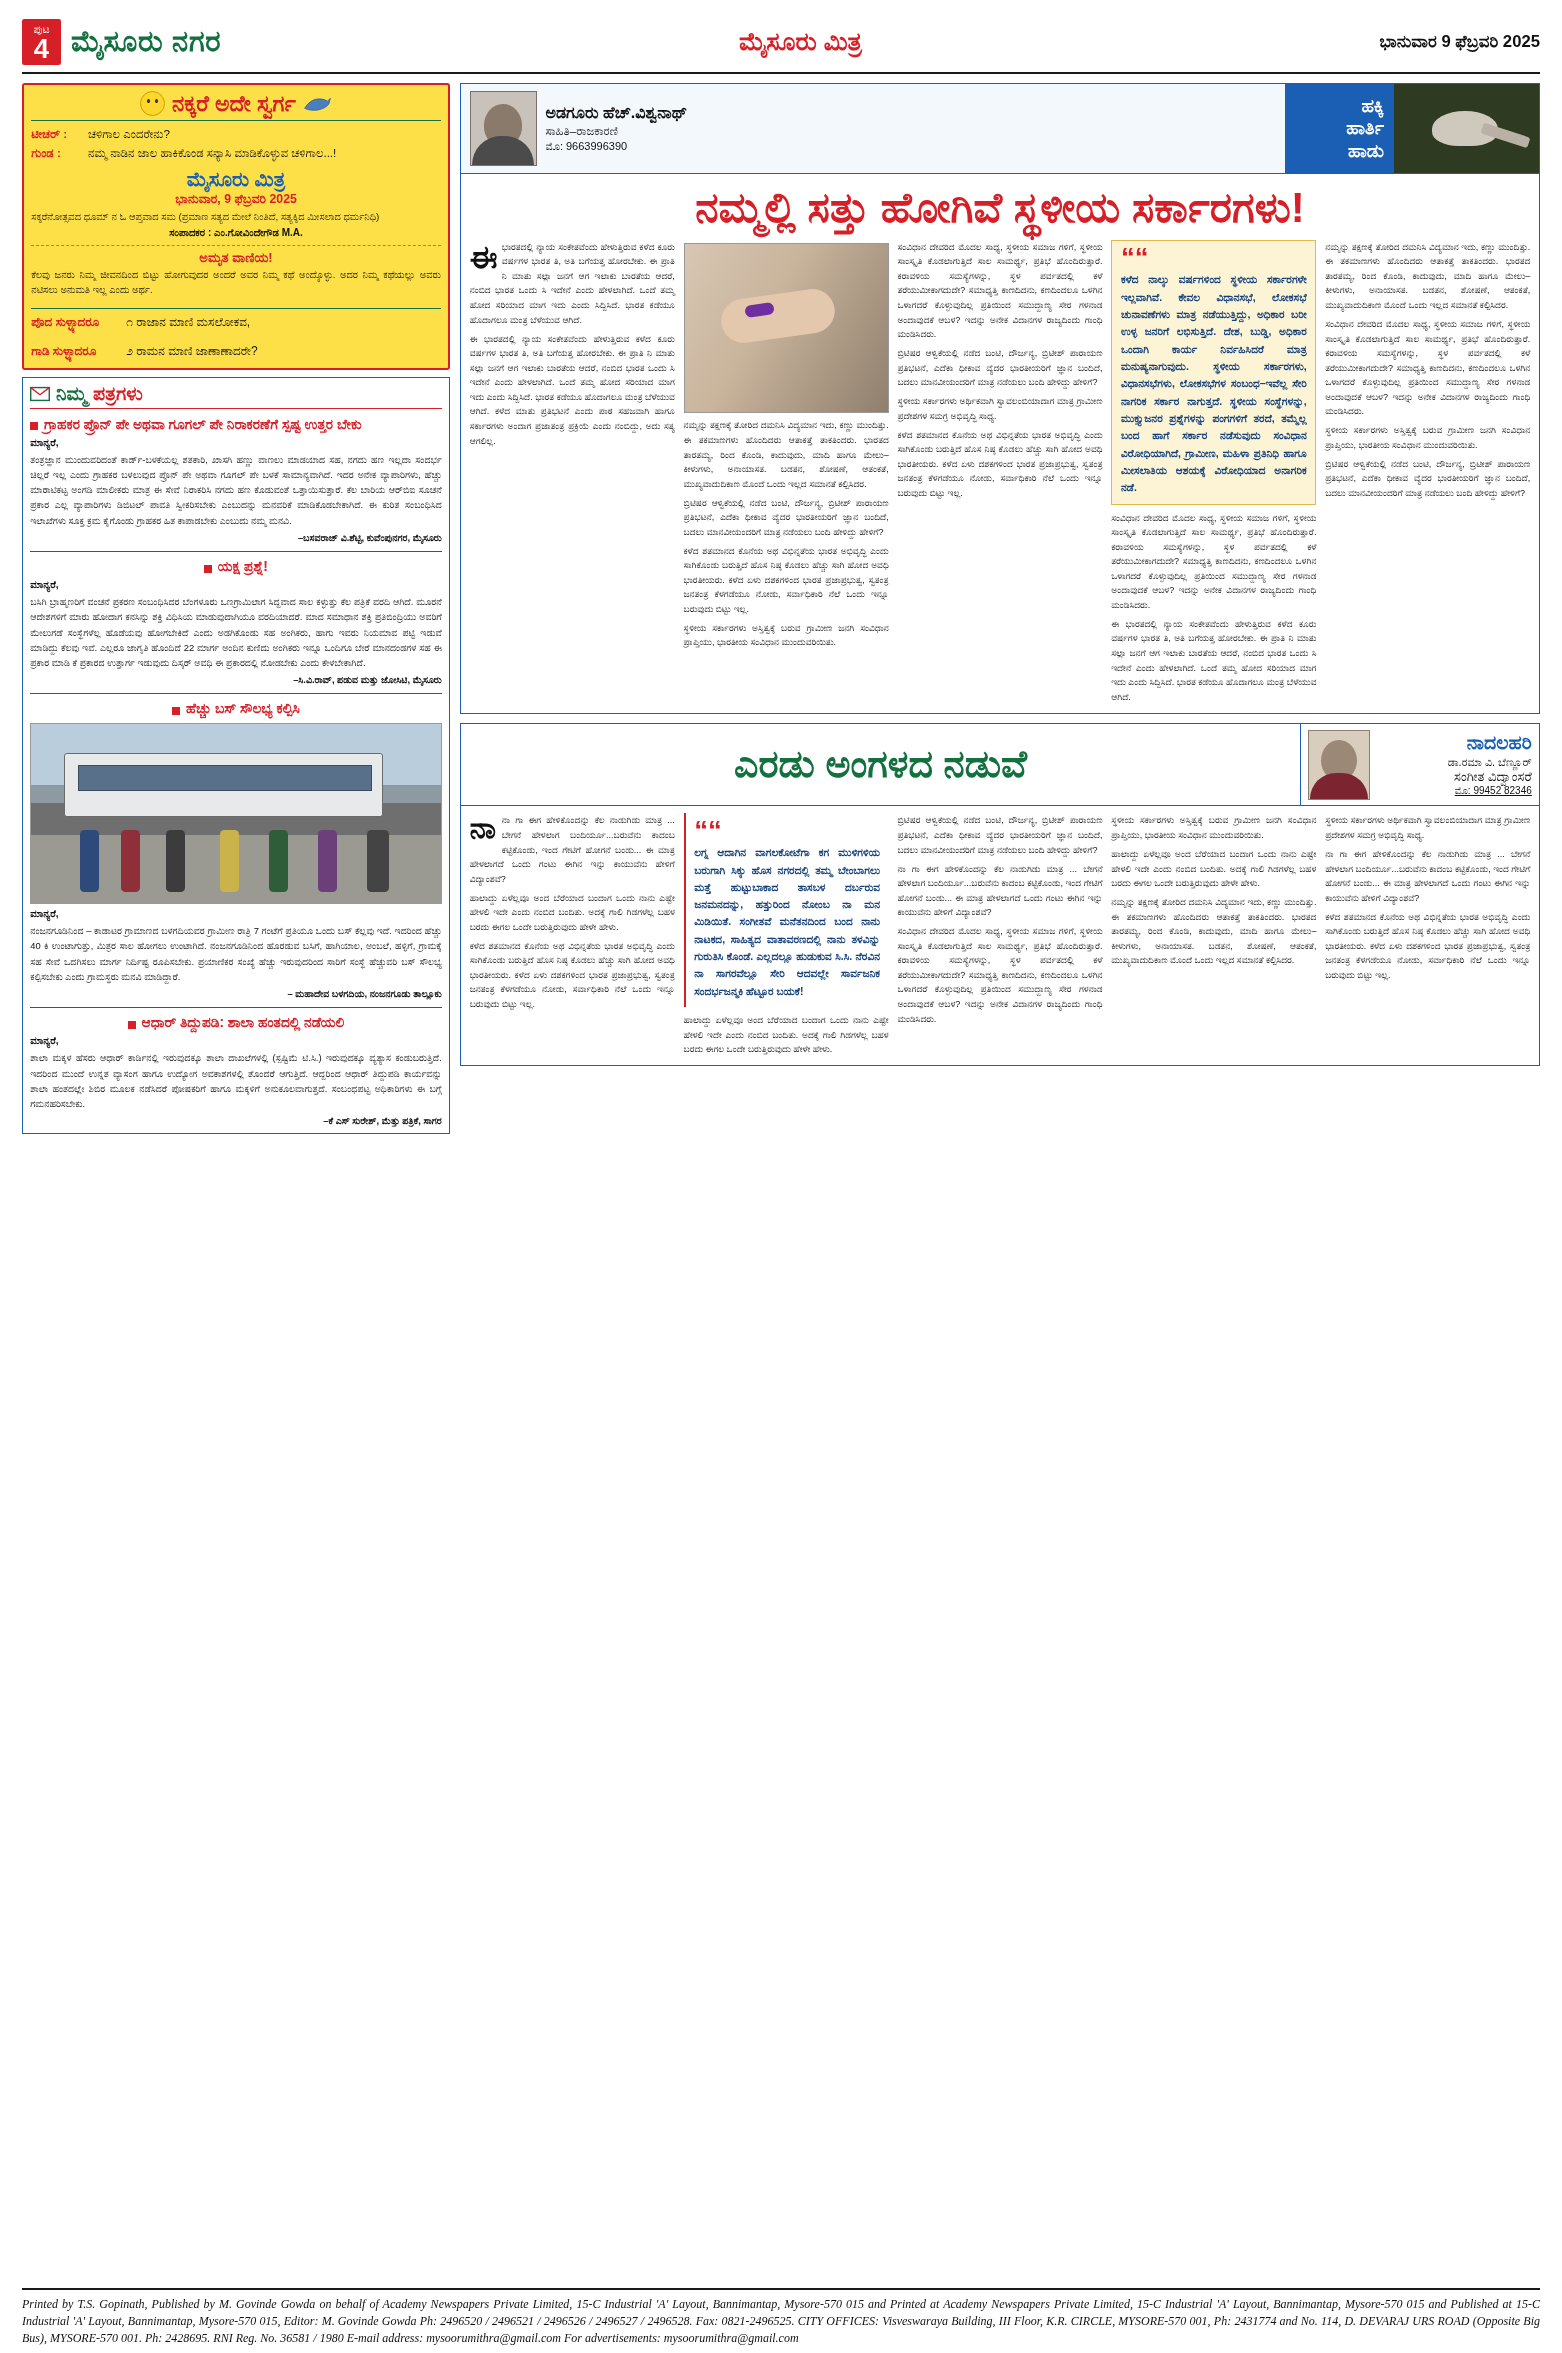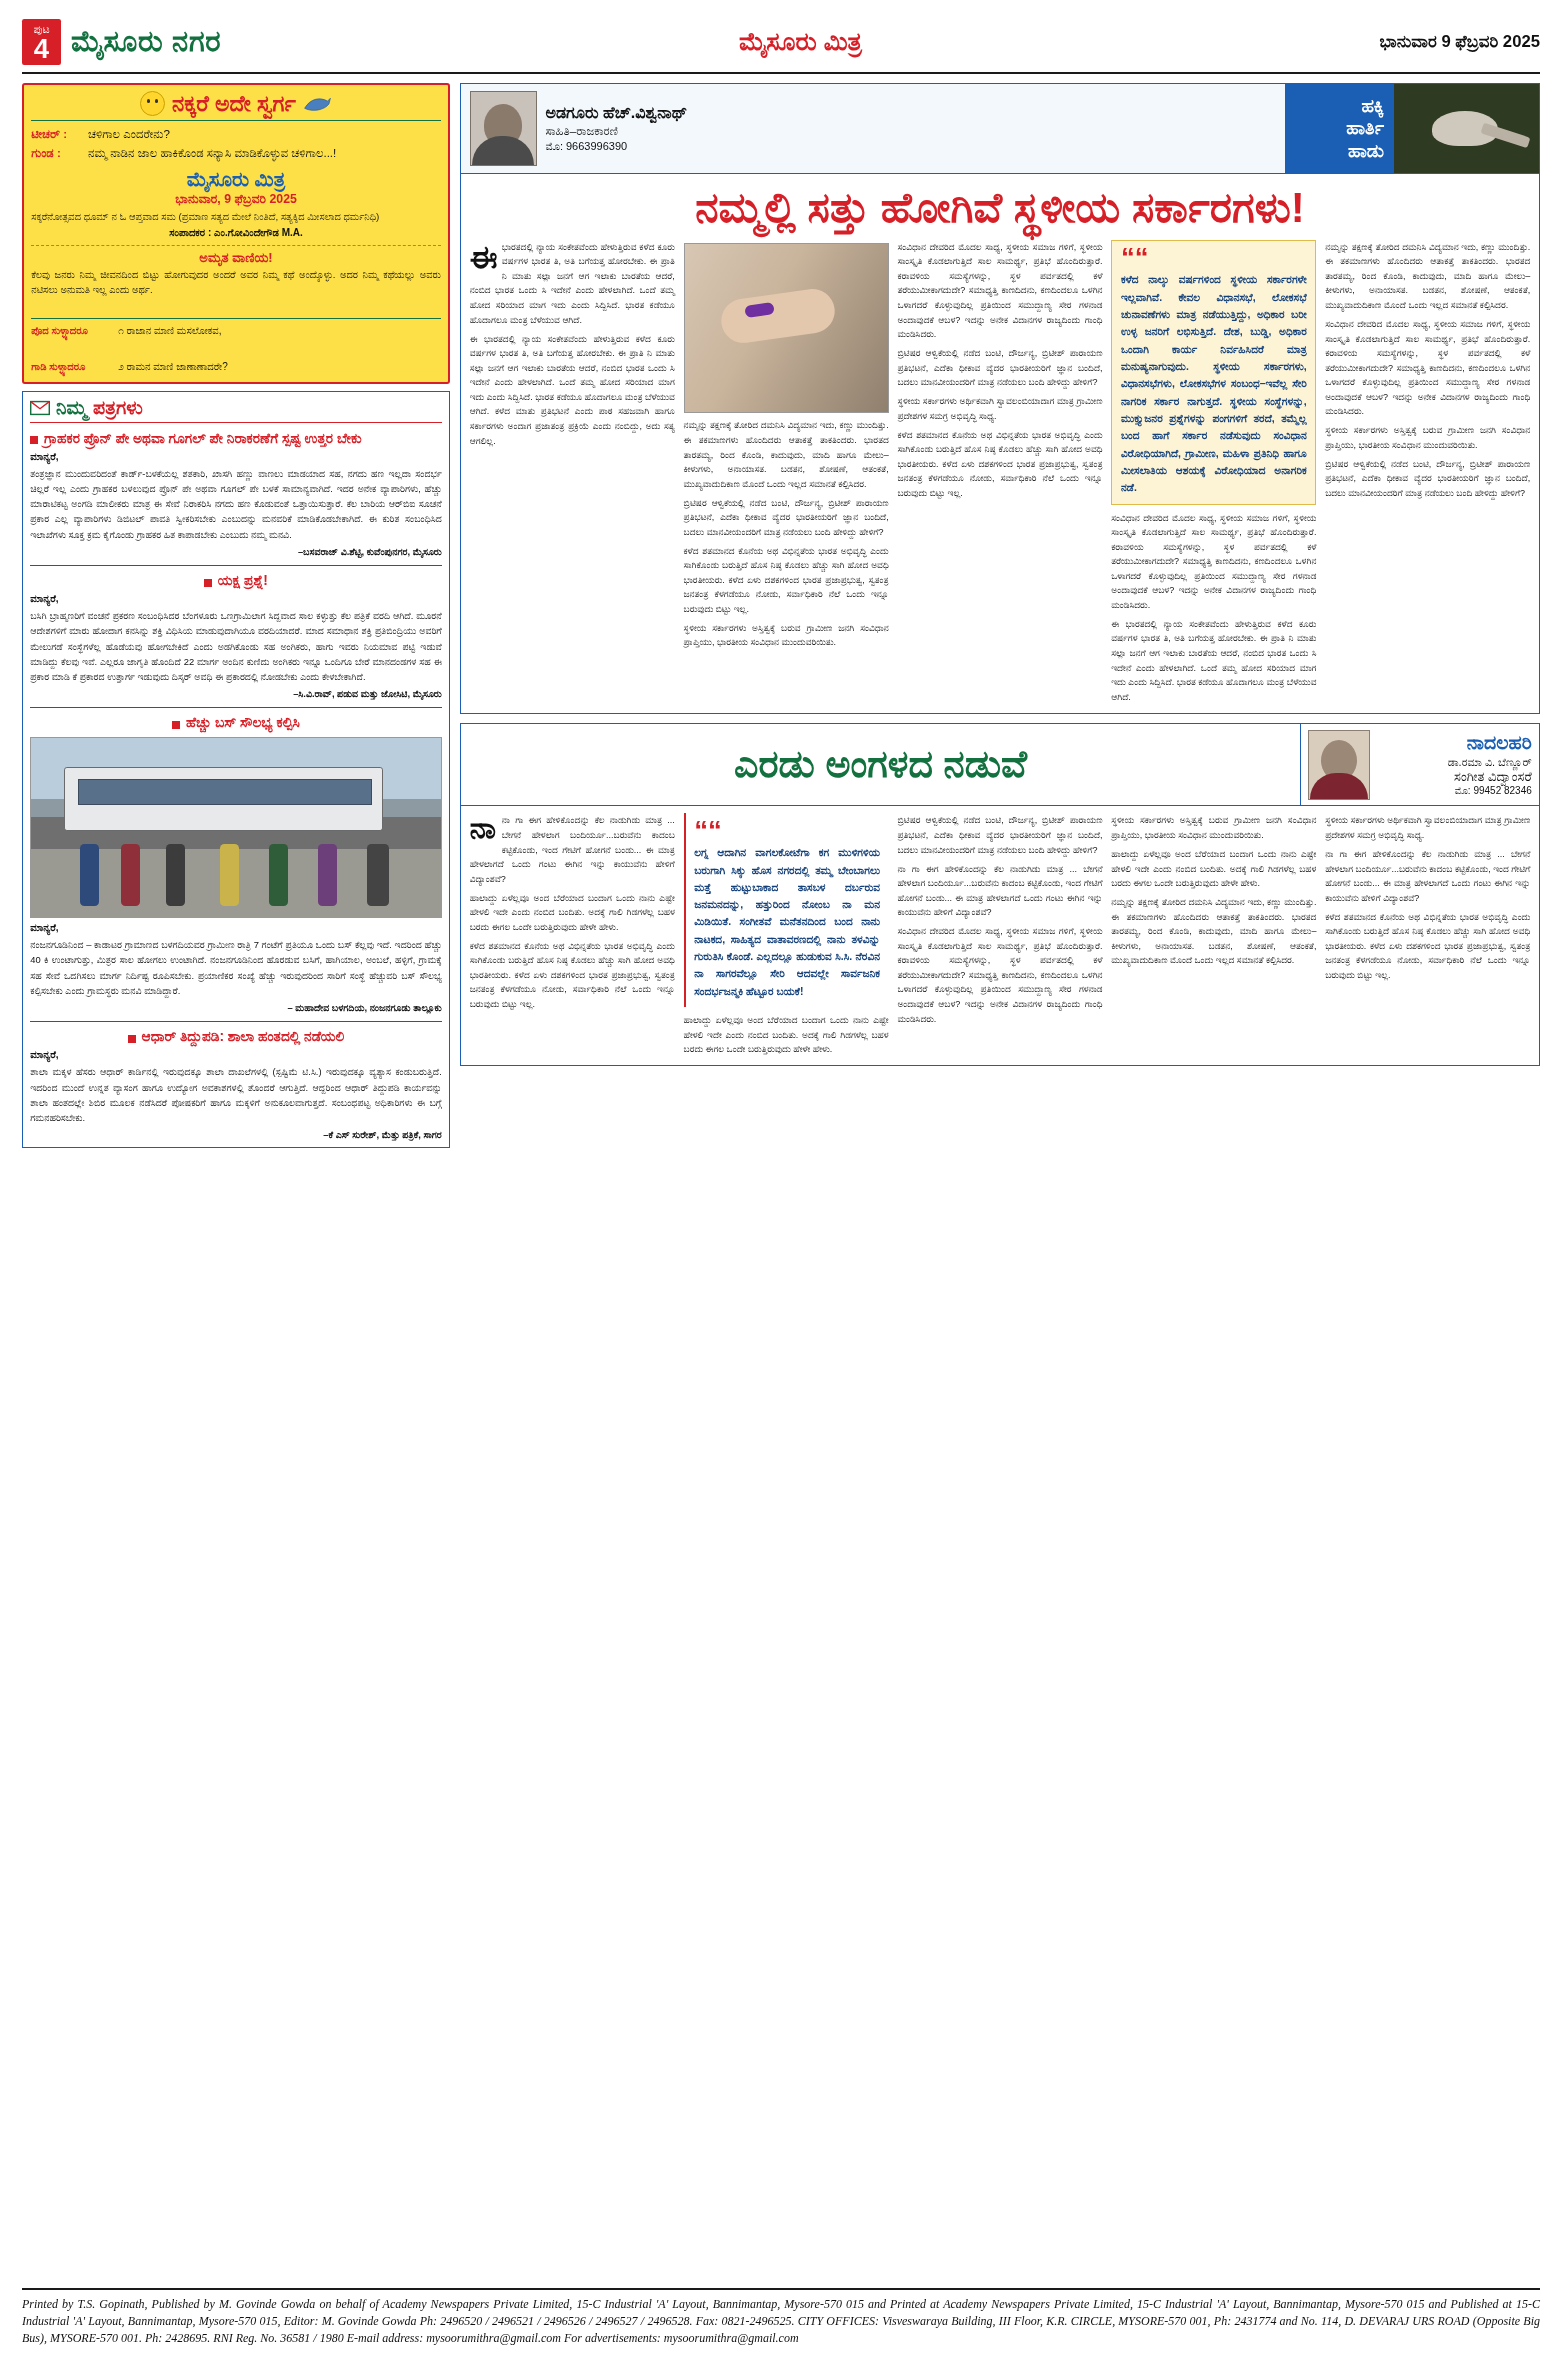--- a/index.html
+++ b/index.html
@@ -70,22 +70,22 @@
   }
   .satire-date { text-align:center; font-size:12.3px; font-weight:bold; color:#d61f26; margin-top:1.4px; }
   .satire-note { text-align:left; font-size:9.8px; line-height:1.5; color:#222; margin-top:3.6px; }
   .satire-sign { text-align:center; font-size:10px; font-weight:bold; margin-top:2.9px; }
   .satire-sub {
     text-align:center; font-size:13px; font-weight:bold; color:#d61f26; margin-top:5.8px;
     border-top:0.7px dashed #888; padding-top:4.3px;
   }
   .satire-body { font-size:9.8px; line-height:1.55; margin-top:1px; text-align:justify; }
   .satire-foot {
-    margin-top:20px; border-top:1.4px solid #13713f; padding-top:4.3px;
-    display:flex; gap:0; font-size:10px; line-height:1.5;
+    margin-top:10px; border-top:1.4px solid #13713f; padding-top:4.3px;
+    display:flex; gap:8px; font-size:12px; line-height:1.5;
   }
   .satire-foot .lbl { color:#d61f26; font-weight:bold; flex:0 0 87px; }
   .satire-foot .val { flex:1; }
 
   
   .letters { margin-top:7.2px; border:1.4px solid #1a5fb4; padding:5.8px 7.2px; }
   .letters-head {
     display:flex; align-items:center; gap:5.8px;
     font-size:19px; font-weight:bold; color:#13713f;
     border-bottom:1.4px solid #d61f26; padding-bottom:2.9px; margin-bottom:5.8px;
@@ -196,21 +196,21 @@
     position:relative; overflow:hidden;
   }
   .nadala-photo .head { position:absolute; left:50%; top:14%; transform:translateX(-50%);
     width:36px; height:41px; background:#9b8877; border-radius:50%; }
   .nadala-photo .body { position:absolute; left:50%; bottom:0; transform:translateX(-50%);
     width:58px; height:26px; background:#7c2430; border-radius:26px 26px 0 0; }
   .nadala-txt { flex:1; text-align:right; }
   .nadala-name { font-size:19px; font-weight:bold; color:#1a5fb4; }
   .nadala-by { font-size:11px; margin-top:2.9px; }
   .nadala-sub { font-size:13px; }
-  .nadala-ph { font-size:10px; }
+  .nadala-ph { font-size:10px;text-decoration:underline; }
   .second-body { display:flex; gap:8.7px; padding:7.2px 8.7px 8.7px 8.7px; }
 
   .dropbig { font-size:29px; font-weight:bold; float:left; line-height:0.95; padding:1.4px 5.8px 1.4px 0; }
 
   
   .imprint {
     position:absolute; left:22px; right:22px; bottom:7.2px;
     border-top:2.2px solid #1a1a1a; padding-top:5.8px;
     font-family:"Liberation Serif", serif; font-size:12px; line-height:1.42; text-align:justify;
     font-style:italic;

